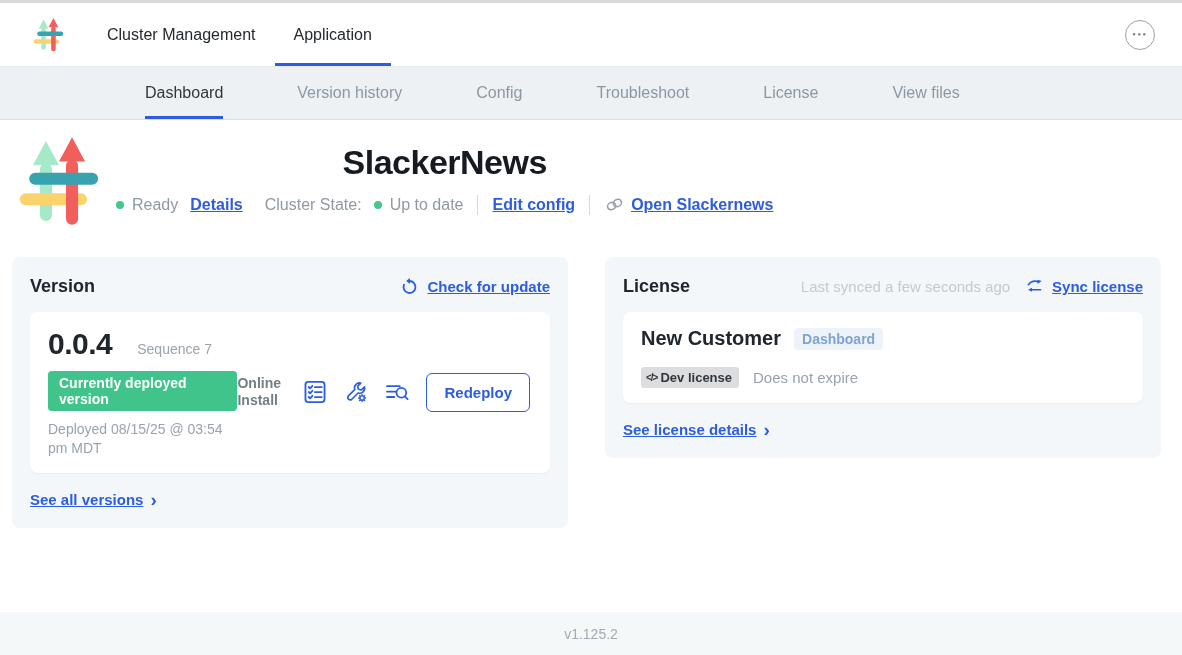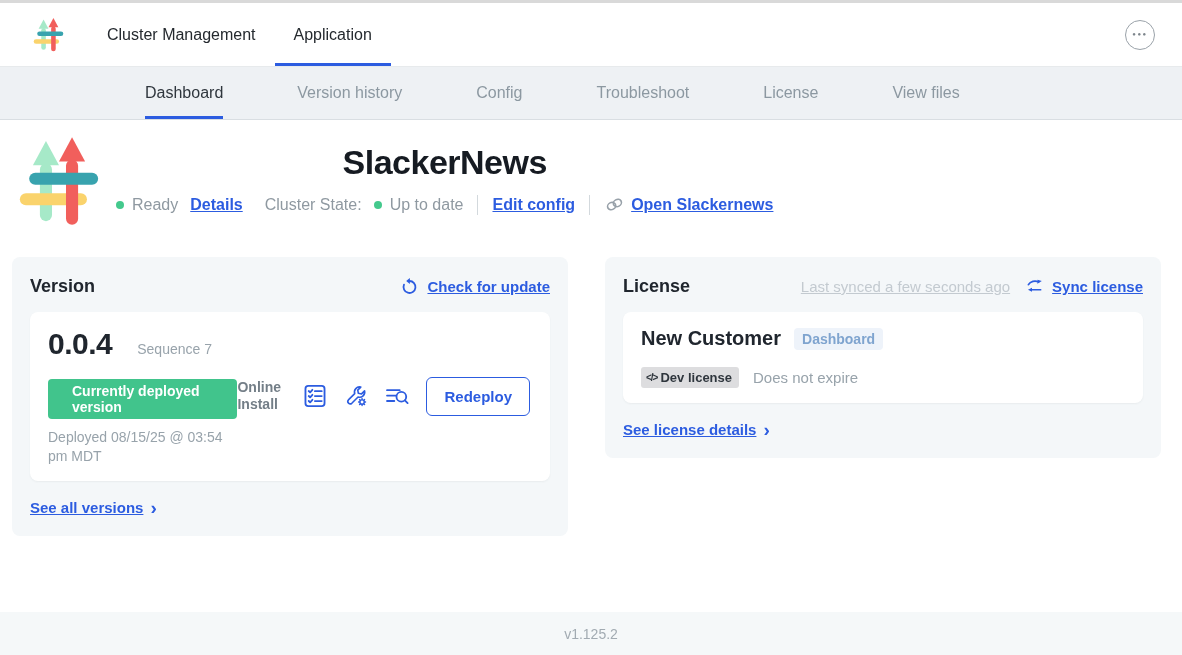--- a/index.html
+++ b/index.html
@@ -81,23 +81,23 @@
   .inner-card {
     background: #fff; border-radius: 8px; padding: 15px 18px;
     box-shadow: 0 1px 2px rgba(50,60,70,0.06);
   }
   .ver-inner { display: flex; align-items: center; min-height: 128px; }
   .ver-left { flex: 1 1 auto; }
   .ver-num-row { display: flex; align-items: baseline; gap: 25px; }
   .ver-num { font-size: 30px; font-weight: 800; color: #20262e; letter-spacing: -0.5px; }
   .ver-seq { font-size: 14px; color: #98a3ab; }
   .deployed-pill {
-    display: inline-block; margin-top: 18px;
+    display: inline-block; margin-top: 10px;
     background: #41c48c; color: #fff; font-size: 14px; font-weight: 600;
-    padding: 4px 24px; border-radius: 4px;
+    padding: 4px 11px; border-radius: 4px;
   }
   .deployed-at { margin-top: 9px; font-size: 14px; color: #98a3ab; max-width: 200px; line-height: 1.35; }
   .ver-right { display: flex; align-items: center; gap: 15px; padding-right: 2px; }
   .install-type { font-size: 14px; font-weight: 700; color: #737e87; width: 50px; line-height: 1.25; }
   .icon-btn { display: flex; align-items: center; cursor: pointer; }
   .redeploy-btn {
     background: #fff; border: 1px solid #2c5ce0; border-radius: 6px;
     color: #2c5ce0; font-size: 15px; font-weight: 700;
     padding: 10px 17px; cursor: pointer; margin-left: 1px;
     font-family: inherit;
@@ -110,21 +110,21 @@
     background: #eef3fa; color: #7fa4cf; font-size: 14px; font-weight: 600;
     padding: 3px 8px; border-radius: 4px;
   }
   .lic-meta-row { display: flex; align-items: center; gap: 14px; margin-top: 17px; }
   .type-badge {
     background: #dddddf; color: #2f363d; font-size: 13px; font-weight: 700;
     padding: 3px 7px 3px 5px; border-radius: 3px; display: flex; align-items: center; gap: 3px;
   }
   .type-badge .code-glyph { font-size: 10px; font-weight: 700; letter-spacing: -1px; }
   .lic-expiry { font-size: 15px; color: #98a3ab; }
-  .last-synced { font-size: 15px; color: #c3cad0; margin-right: 7px; text-decoration: underline; }
+  .last-synced { font-size: 15px; color: #c3cad0; margin-right: 7px; }
 
   
   footer {
     flex: 0 0 auto; height: 43px; background: #f5f8f9;
     display: flex; align-items: center; justify-content: center;
     font-size: 14px; color: #a2abb2; text-align: center;
   }
   svg { display: block; }
 </style>
 </head>

